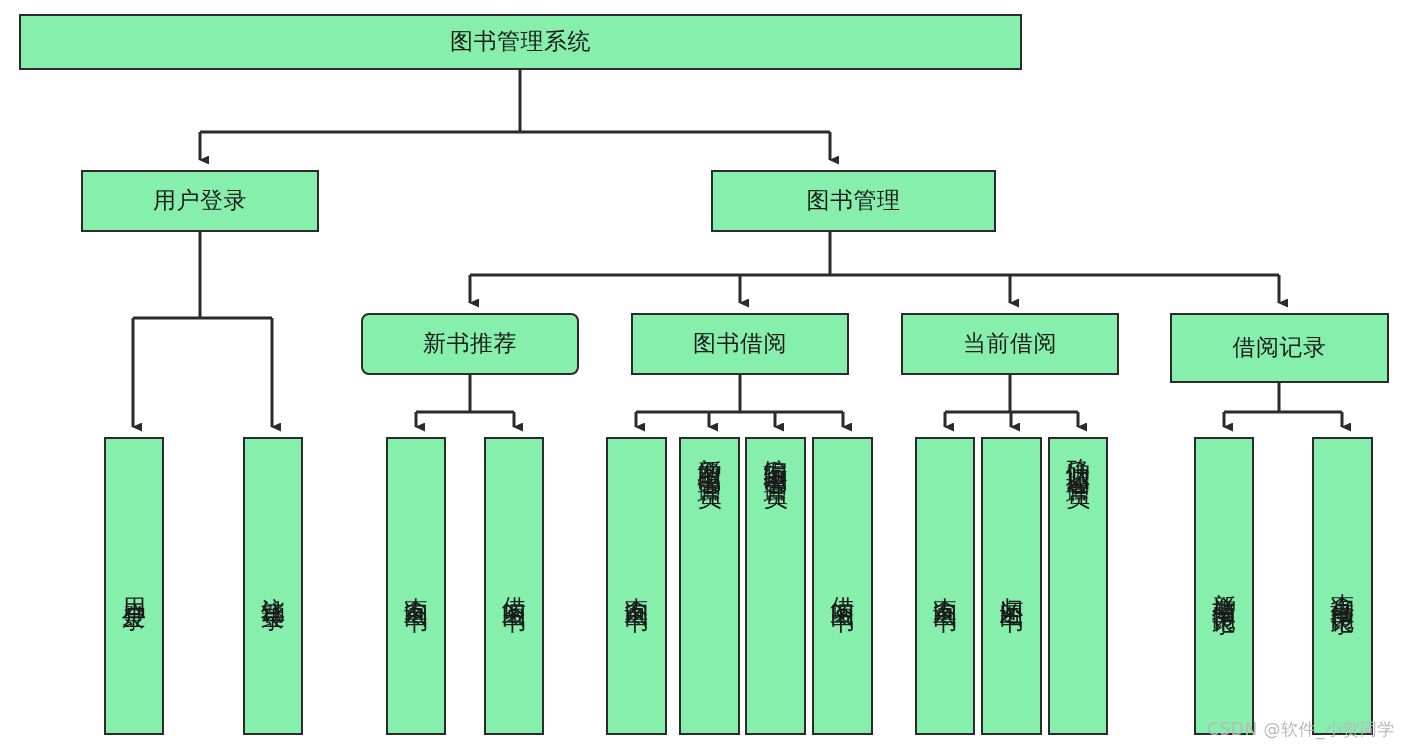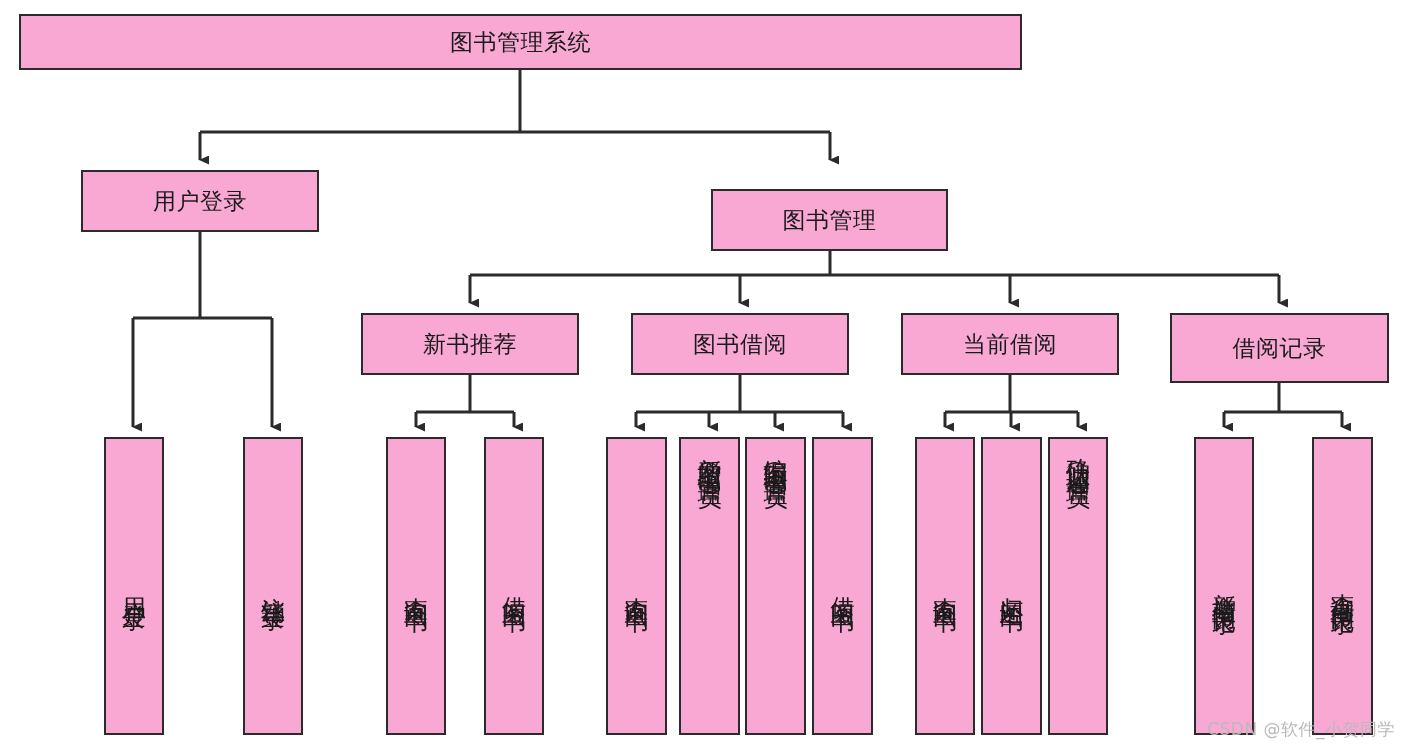--- a/index.html
+++ b/index.html
@@ -22,25 +22,26 @@
     left: 0;
     top: 0;
     width: 1405px;
     height: 747px;
     pointer-events: none;
   }
   .node {
     position: absolute;
     box-sizing: border-box;
     border: 2.5px solid #2b2b2b;
-    background: #f9a8d4;
+    background: #86efac;
     display: flex;
     align-items: center;
     justify-content: center;
     color: #1a1a1a;
+    font-family: Liberation Serif, serif;
   }
   .node .lbl {
     font-size: 23px;
     line-height: 1.15;
     letter-spacing: 0.5px;
     white-space: nowrap;
   }
   .node.leaf {
     align-items: flex-start;
     justify-content: center;
@@ -123,25 +124,25 @@
     </g>
   </svg>
 
   <div class="node" style="left: 19px; top: 14px; width: 1003px; height: 56px;">
     <span class="lbl">图书管理系统</span>
   </div>
 
   <div class="node" style="left: 81px; top: 170px; width: 238px; height: 62px;">
     <span class="lbl">用户登录</span>
   </div>
-  <div class="node" style="left: 711px; top: 170px; width: 237px; height: 62px; margin-top: 19px;">
+  <div class="node" style="left: 711px; top: 170px; width: 285px; height: 62px;">
     <span class="lbl">图书管理</span>
   </div>
 
-  <div class="node" style="left: 361px; top: 313px; width: 218px; height: 62px;">
+  <div class="node" style="left: 361px; top: 313px; width: 218px; height: 62px; border-radius: 8px;">
     <span class="lbl">新书推荐</span>
   </div>
   <div class="node" style="left: 631px; top: 313px; width: 218px; height: 62px;">
     <span class="lbl">图书借阅</span>
   </div>
   <div class="node" style="left: 901px; top: 313px; width: 218px; height: 62px; align-items: center;">
     <span class="lbl">当前借阅</span>
   </div>
   <div class="node" style="left: 1170px; top: 313px; width: 219px; height: 70px;">
     <span class="lbl">借阅记录</span>

